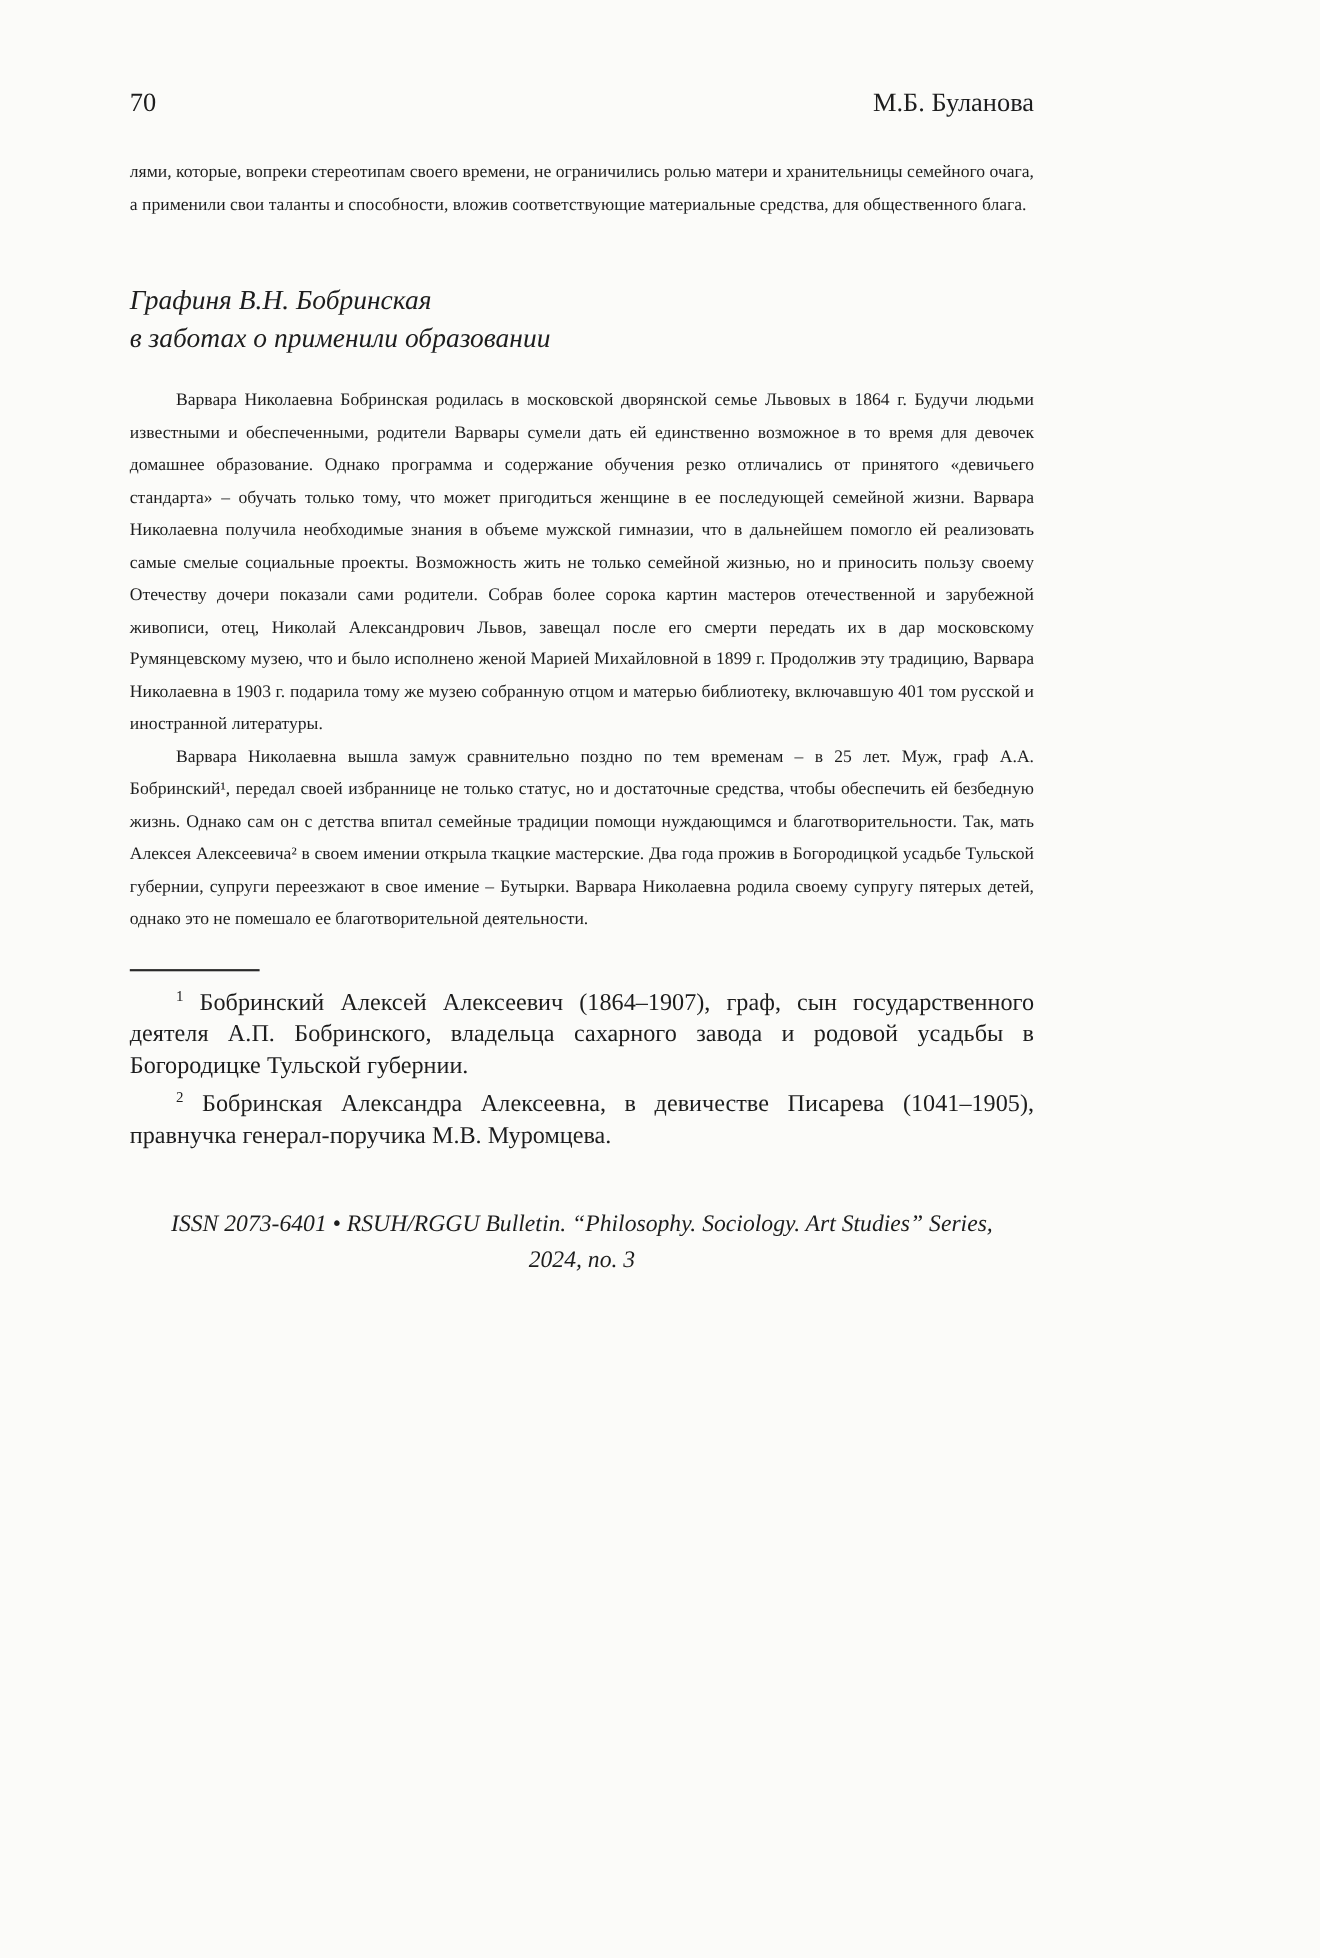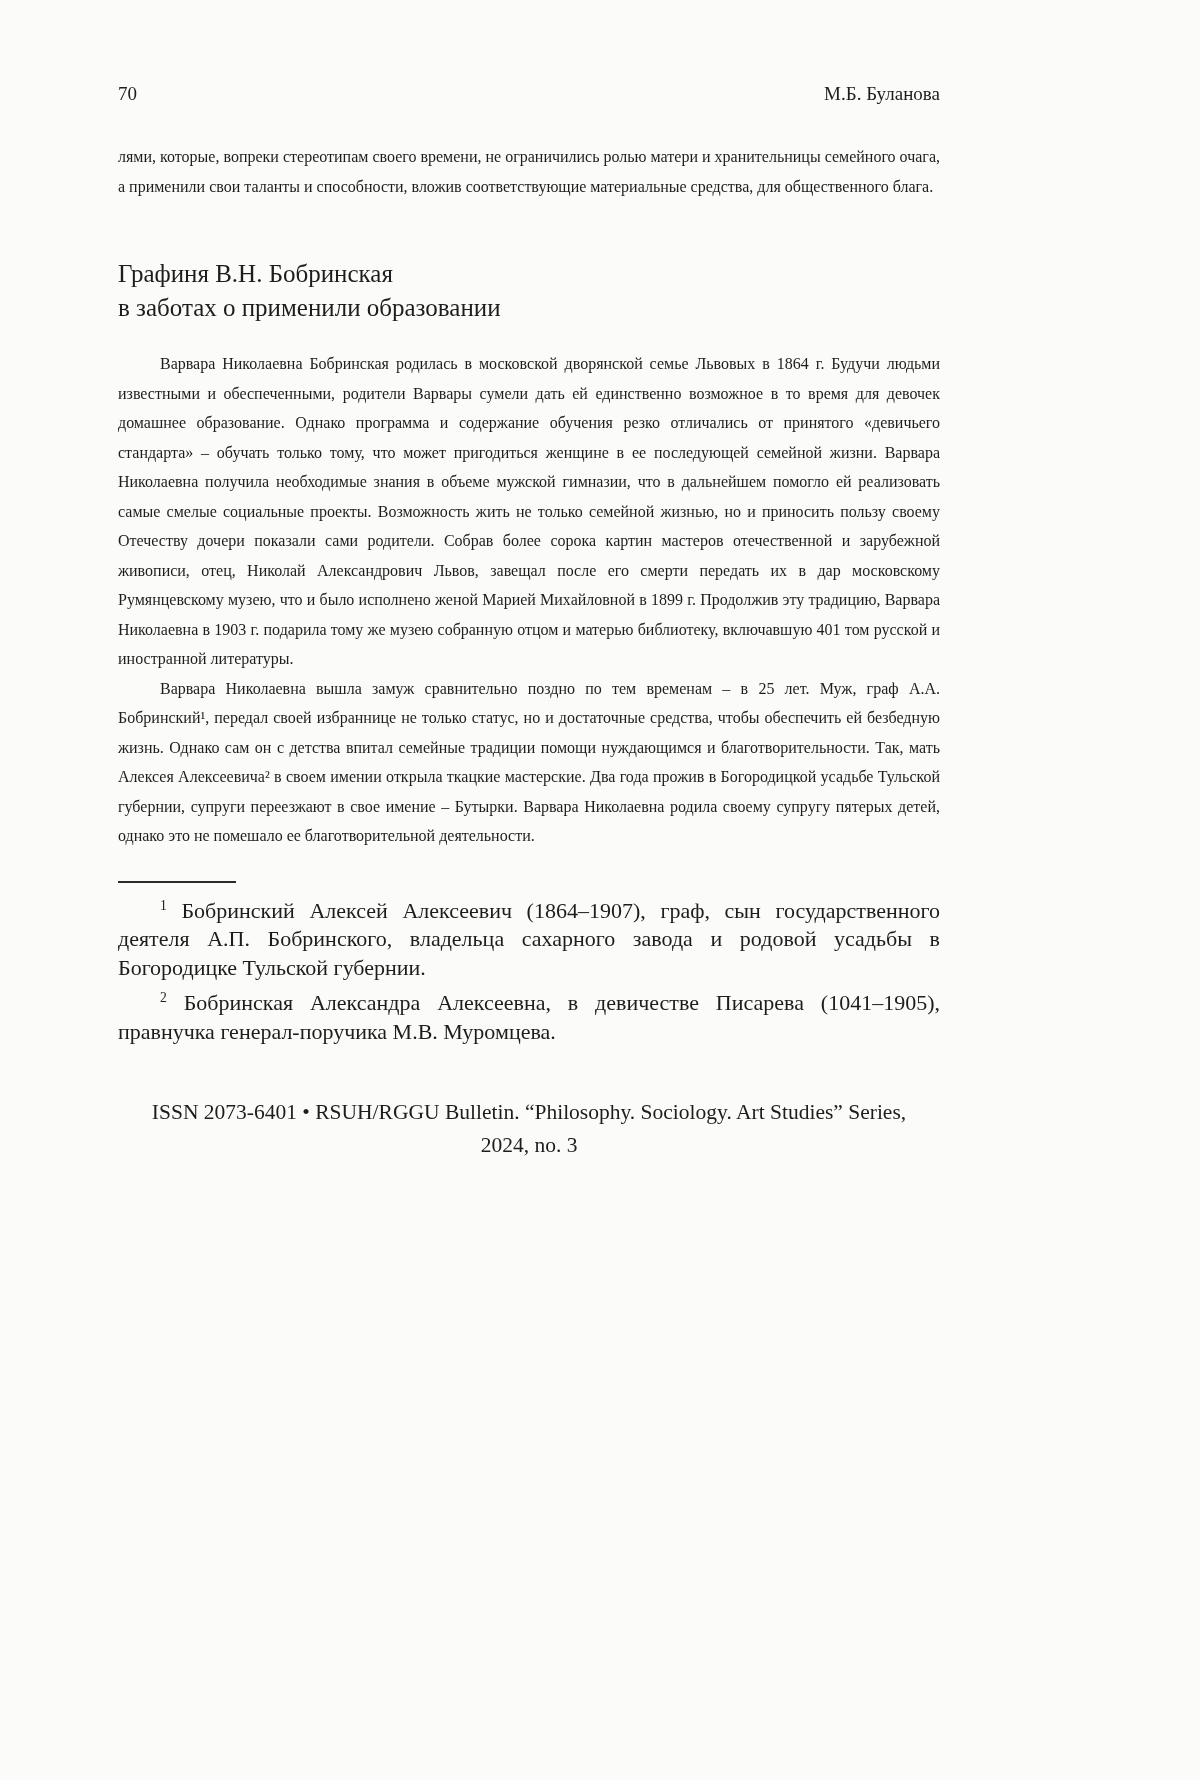--- a/index.html
+++ b/index.html
@@ -16,34 +16,35 @@
     position: absolute;
     left: 118px;
     top: 0;
     width: 822px;
   }
   .running-head {
     margin-top: 80px;
     display: flex;
     justify-content: space-between;
     align-items: baseline;
-    font-size: 19px;
+    font-size: 24px;
     line-height: 28px;
   }
   .para {
     font-size: 16px;
     line-height: 29.5px;
     text-align: justify;
   }
   .intro { margin-top: 34px; }
   .indent { text-indent: 42px; }
   .section-heading {
     margin-top: 56px;
     font-size: 25px;
     font-weight: normal;
+    font-style: italic;
     line-height: 34px;
   }
   .section-heading span { display: block; }
   .body-text { margin-top: 24px; }
   sup {
     font-size: 0.62em;
     vertical-align: super;
     line-height: 0;
   }
   .footnotes { margin-top: 30px; }
@@ -60,21 +61,21 @@
   }
   .footnote + .footnote { margin-top: 7px; }
   .page-footer {
     margin-top: 50px;
     margin-left: -50px;
     width: 922px;
     text-align: center;
     font-size: 21.5px;
     line-height: 33px;
   }
-  .page-footer div { white-space: nowrap; }
+  .page-footer div { white-space: nowrap; font-style: italic; }
 </style>
 </head>
 <body>
 
 <div class="page-content">
 
   <header class="running-head">
     <span>70</span>
     <span>М.Б. Буланова</span>
   </header>

